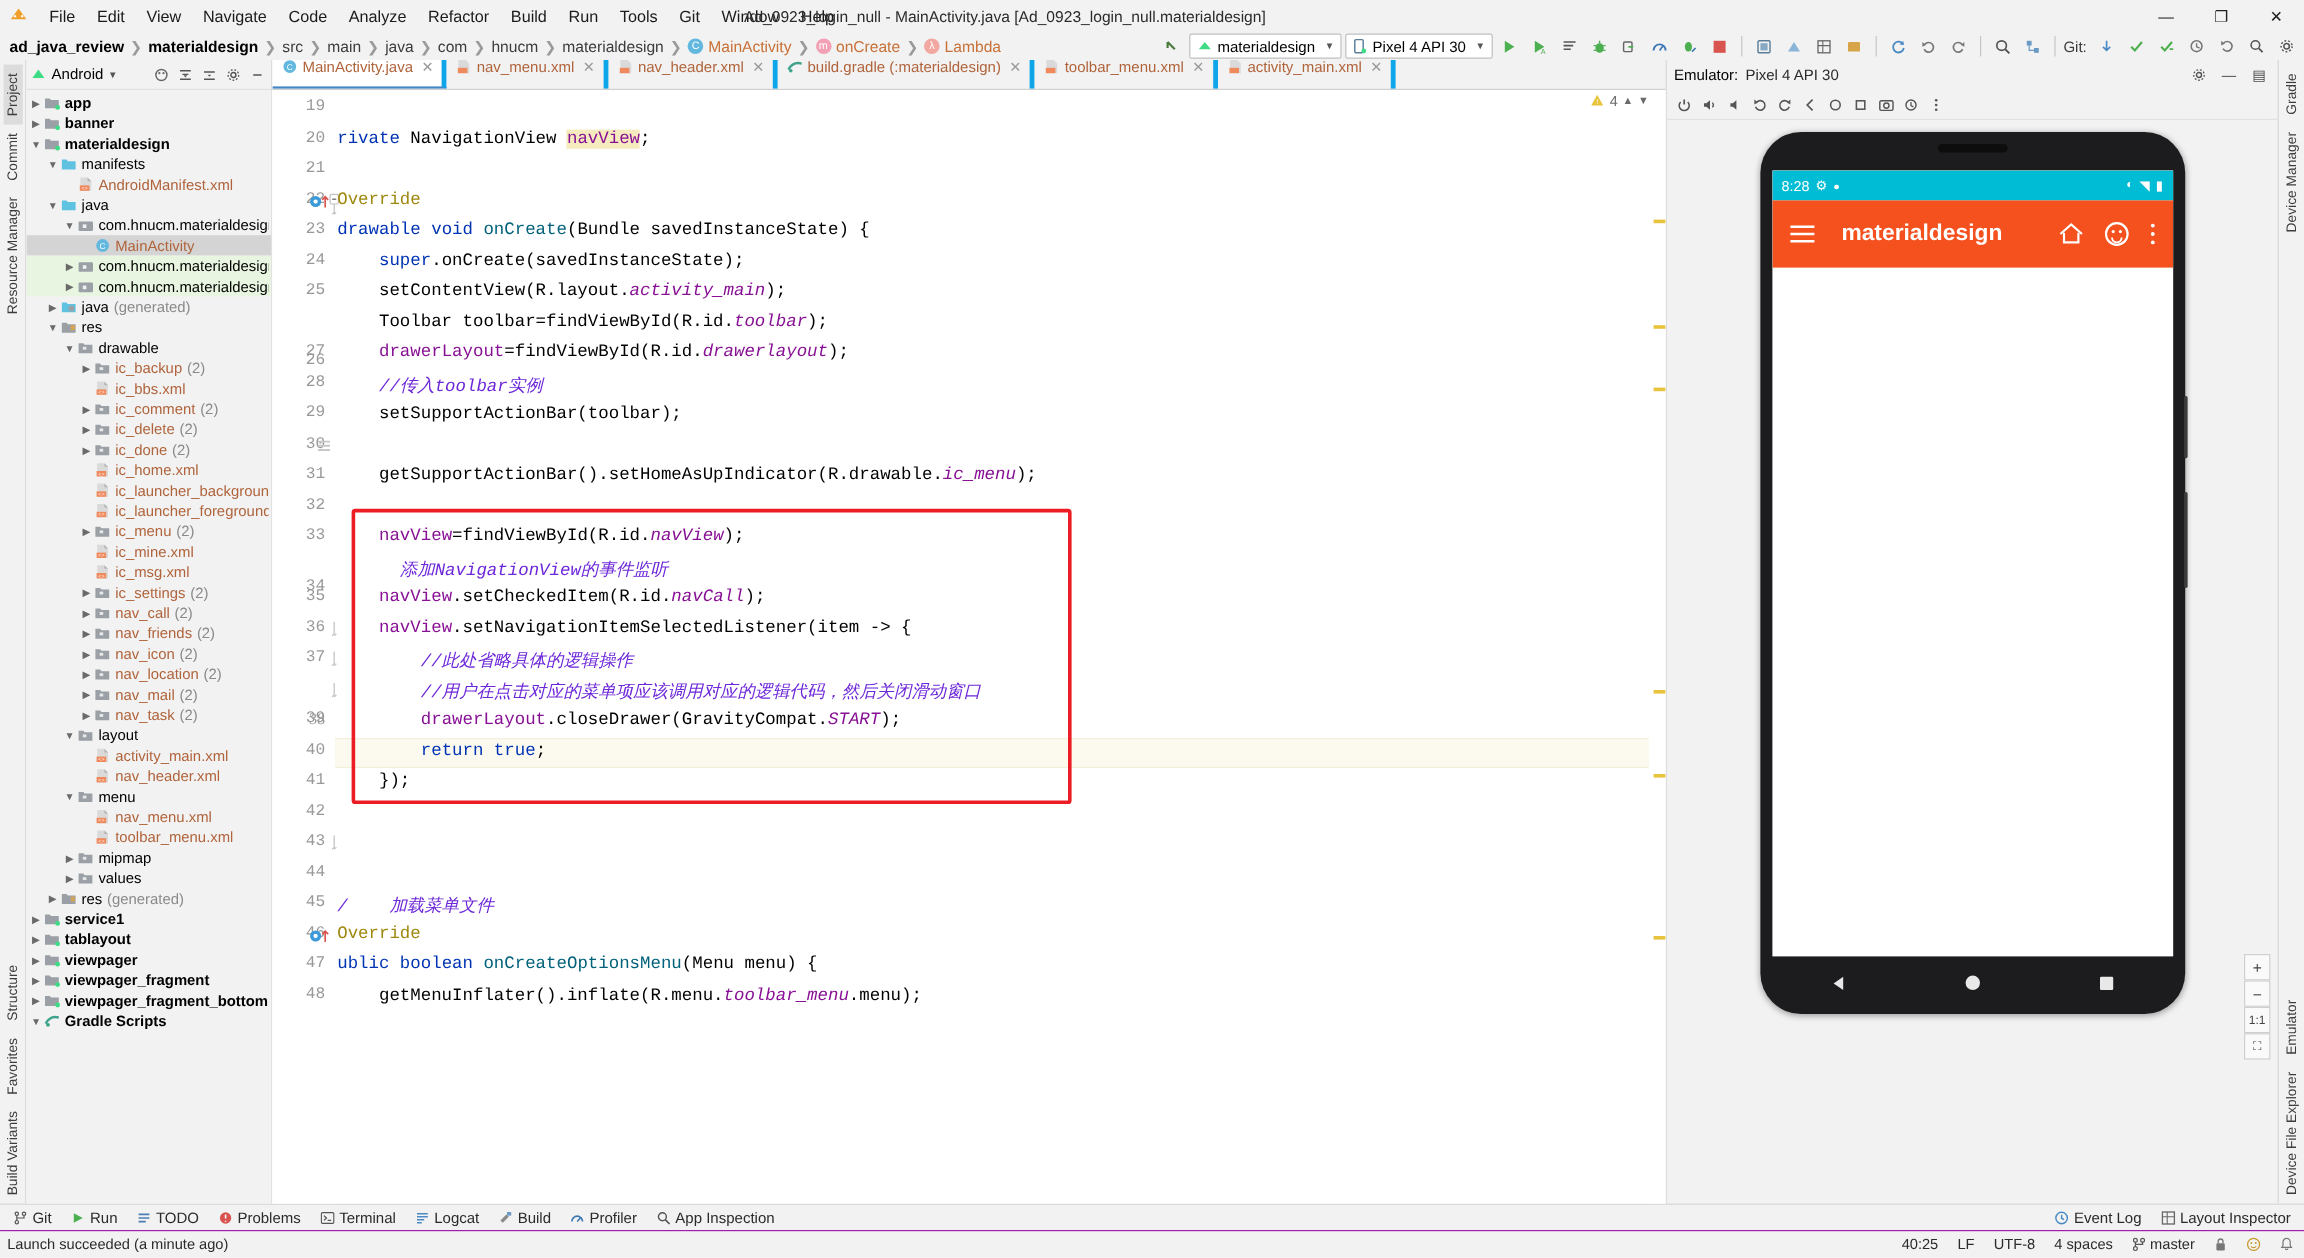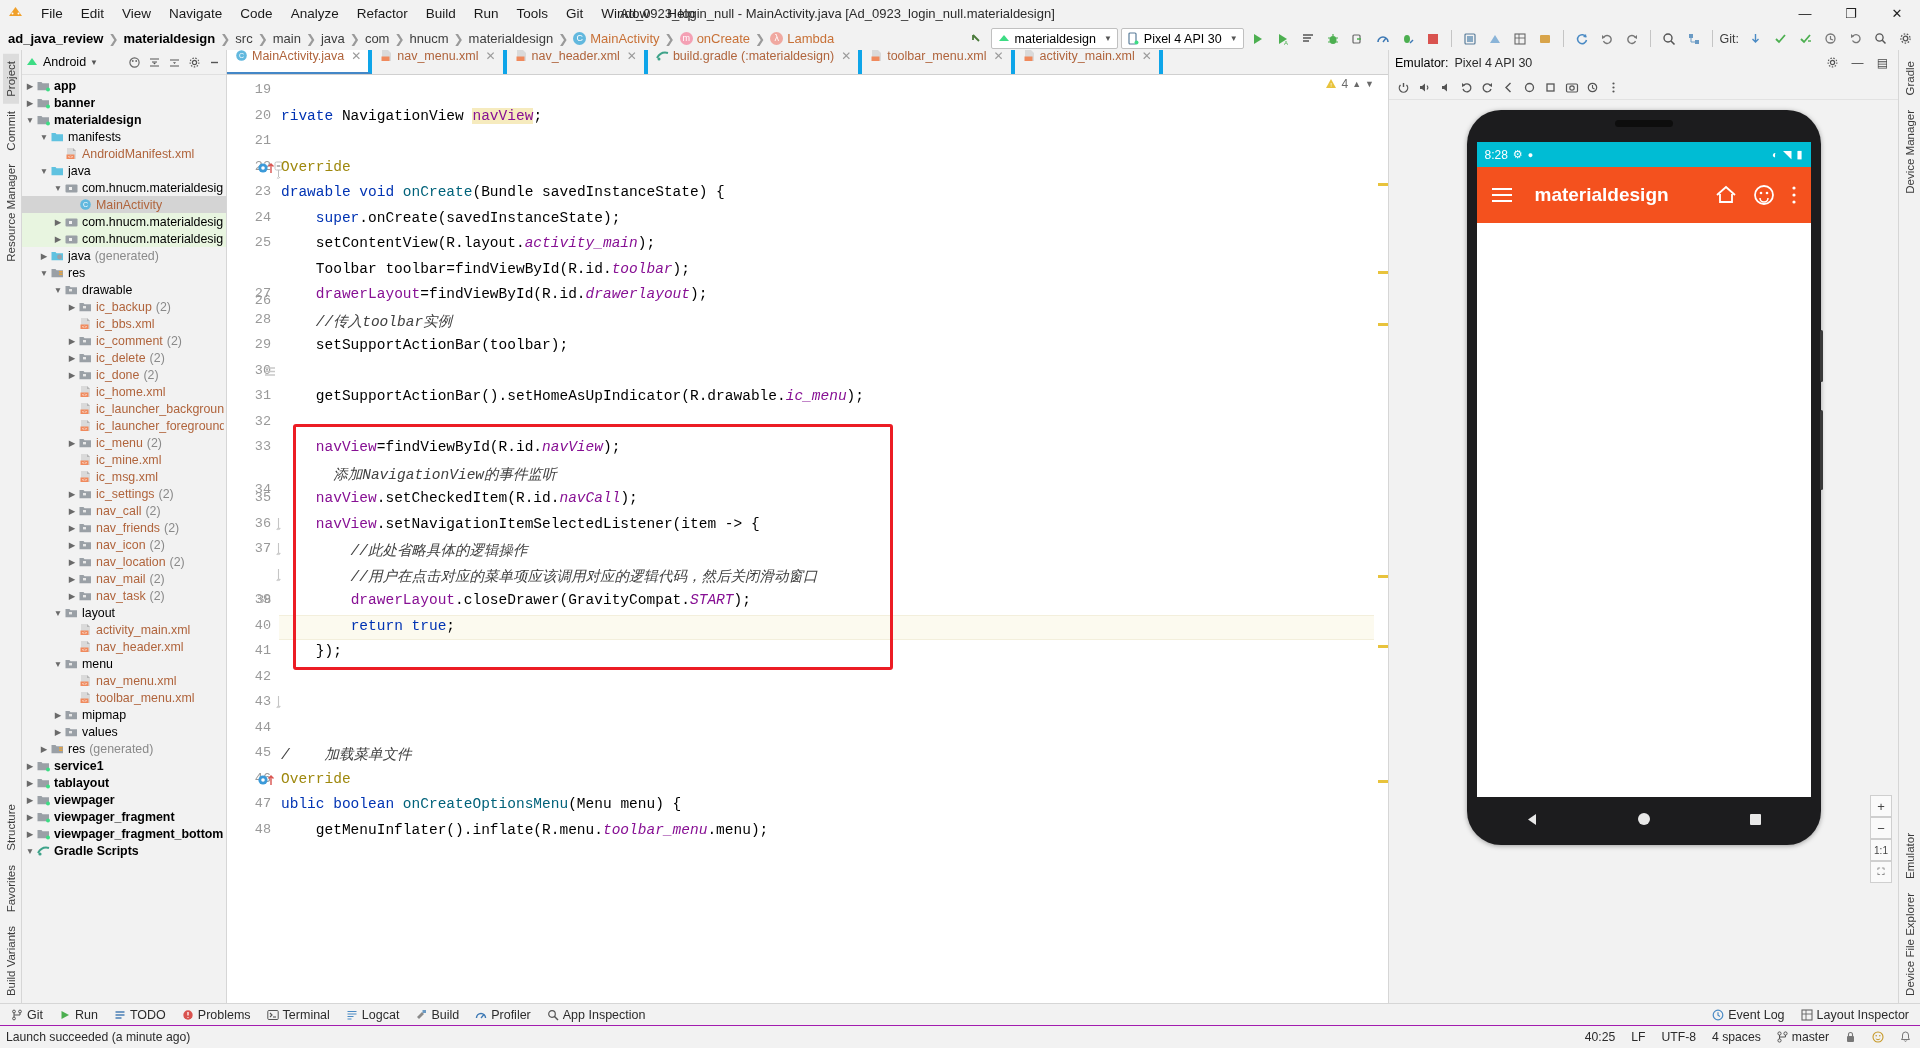--- a/index.html
+++ b/index.html
@@ -81,21 +81,21 @@
   .fold { position:absolute; color:#b5b5b5; font-size:11px;}
   .codeflow { flex:1; position:relative; font-family:"Liberation Mono", monospace; font-size:14.5px; overflow:hidden;}
   .cl { position:absolute; white-space:pre; left:0; }
   .hl-line { position:absolute; left:0; right:0; height:25.5px; background:#fcfaef; border-top:1px solid #f3efdc; border-bottom:1px solid #f3efdc;}
   .kw { color:#0033b3; }
   .k2 { color:#000; }
   .anno { color:#9e880d; }
   .meth { color:#00627a; }
   .fld { color:#871094; }
   .ital { font-style:italic; color:#871094; }
-  .cmt { color:#404040; font-style:italic;text-align:center; }
+  .cmt { color:#6d28d9; font-style:italic;text-align:center; }
   .hlw { background:#f6ebbe; }
   .redbox { position:absolute; border:3px solid #ec1c24; border-radius:3px; pointer-events:none; }
 
   .codetop-right { position:absolute; right:14px; top:2px; display:flex; align-items:center; gap:4px; font-size:12px; color:#6a6a6a; z-index:5;}
 
   
   .emucol { width:510px; background:#f2f2f2; display:flex;flex-direction:column; border-left:1px solid #d6d6d6;}
   .emuhead { height:25px; display:flex;align-items:center; padding:0 6px; gap:6px; font-size:12.5px; position:relative;}
   .emuhead .sp{flex:1;}
   .emutoolbar { height:25px; display:flex;align-items:center; padding:0 5px; gap:2px; border-bottom:1px solid #e2e2e2;}

